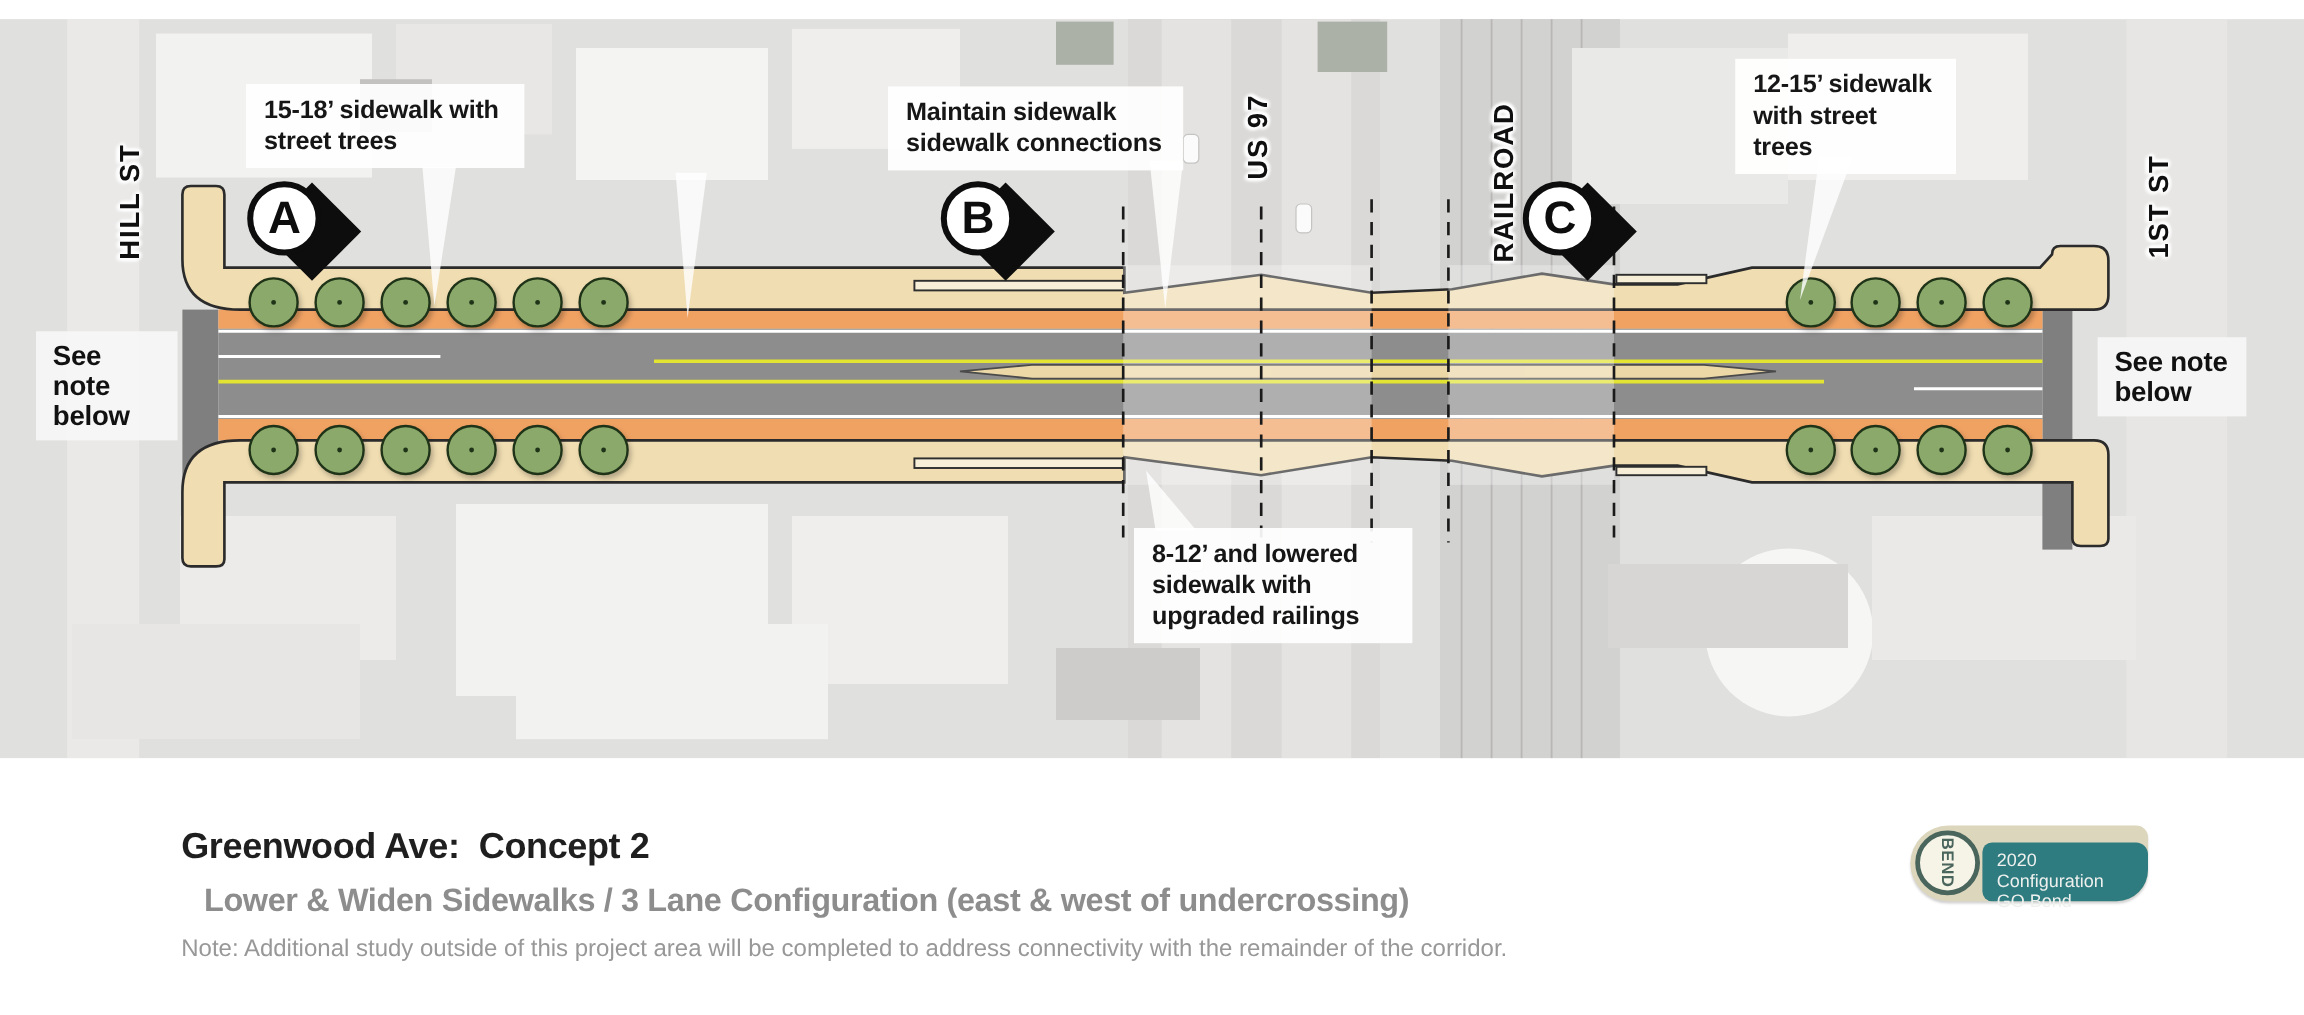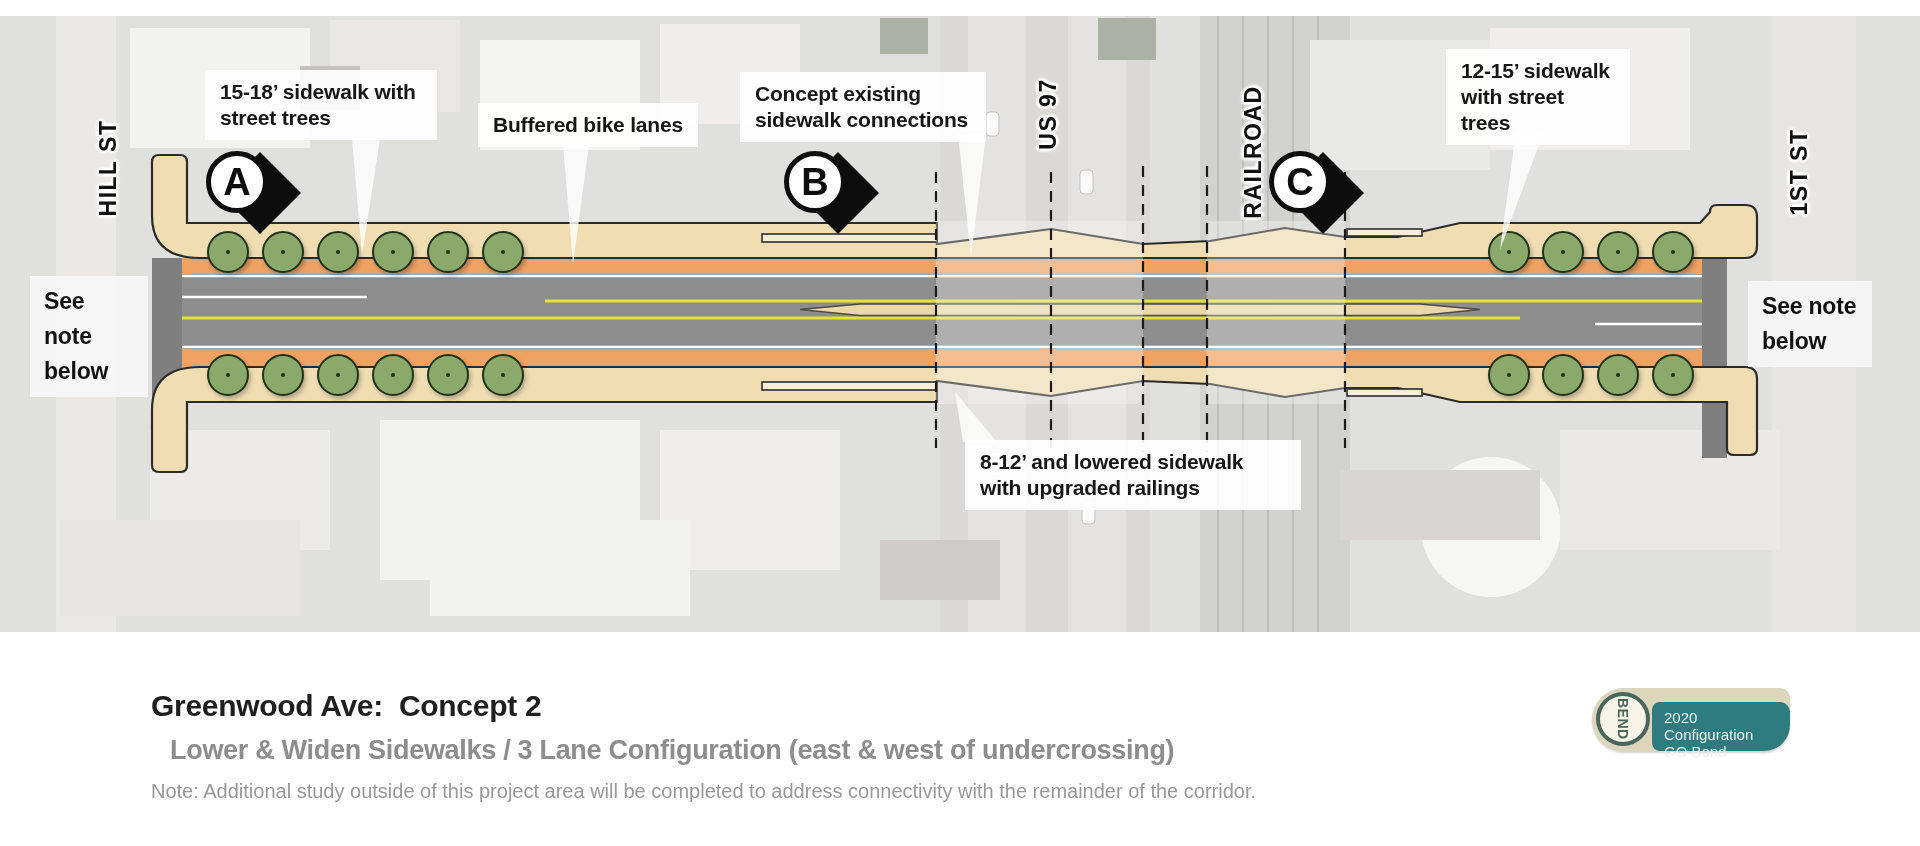--- a/index.html
+++ b/index.html
@@ -11,25 +11,25 @@
   .map-area svg { position:absolute; left:0; top:0; }
 
   
   .callout { position:absolute; background:rgba(255,255,255,0.92); color:#161616;
              font-size:21px; line-height:26px; font-weight:700; letter-spacing:-0.2px;
              padding:9px 15px; }
   .callout.c1 { left:205px; top:70px;  width:232px; }
   .callout.c2 { left:478px; top:103px; }
   .callout.c3 { left:740px; top:72px;  width:246px; }
   .callout.c4 { left:1446px; top:49px; width:184px; }
-  .callout.c5 { left:945px; top:440px; width:336px;margin-left:20px; }
+  .callout.c5 { left:945px; top:440px; width:232px; }
 
   
   .note-box { position:absolute; background:rgba(246,246,246,0.92); color:#111;
-              font-size:23px; line-height:35px; font-weight:700; letter-spacing:-0.2px;
+              font-size:23px; line-height:25px; font-weight:700; letter-spacing:-0.2px;
               padding:8px 14px; }
   .note-box.left  { left:30px;   top:276px; width:118px; }
   .note-box.right { left:1748px; top:281px; width:124px; }
 
   
   .vlabel { position:absolute; transform:translate(-50%,-50%) rotate(-90deg);
             font-size:23px; font-weight:700; letter-spacing:1.5px; color:#0f0f0f; white-space:nowrap;
             text-shadow:0 0 4px #fff,0 0 4px #fff,2px 0 3px #fff,-2px 0 3px #fff,0 2px 3px #fff,0 -2px 3px #fff,2px 2px 3px #fff,-2px -2px 3px #fff; }
   .vlabel.hill { left:108px;  top:168px; }
   .vlabel.us97 { left:1048px; top:114px; }
@@ -215,22 +215,21 @@
       <g fill="rgba(255,255,255,0.8)">
         <polygon points="352,139 380,139 362,255"></polygon>
         <polygon points="563,144 589,144 573,265"></polygon>
         <polygon points="958,134 986,134 971,257"></polygon>
         <polygon points="1516,131 1544,131 1500,250"></polygon>
         <polygon points="963,442 997,442 955,392"></polygon>
       </g>
     </svg>
 
     <div class="callout c1">15-18’ sidewalk with street trees</div>
-    <div class="callout c2">Buffered bike lanes</div>
-    <div class="callout c3">Concept existing sidewalk connections</div>
+    <div class="callout c3">Maintain sidewalk sidewalk connections</div>
     <div class="callout c4">12-15’ sidewalk with street trees</div>
     <div class="callout c5">8-12’ and lowered sidewalk with upgraded railings</div>
 
     <div class="note-box left">See note below</div>
     <div class="note-box right">See note below</div>
 
     <div class="vlabel hill">HILL ST</div>
     <div class="vlabel us97">US 97</div>
     <div class="vlabel rail">RAILROAD</div>
     <div class="vlabel first">1ST ST</div>

